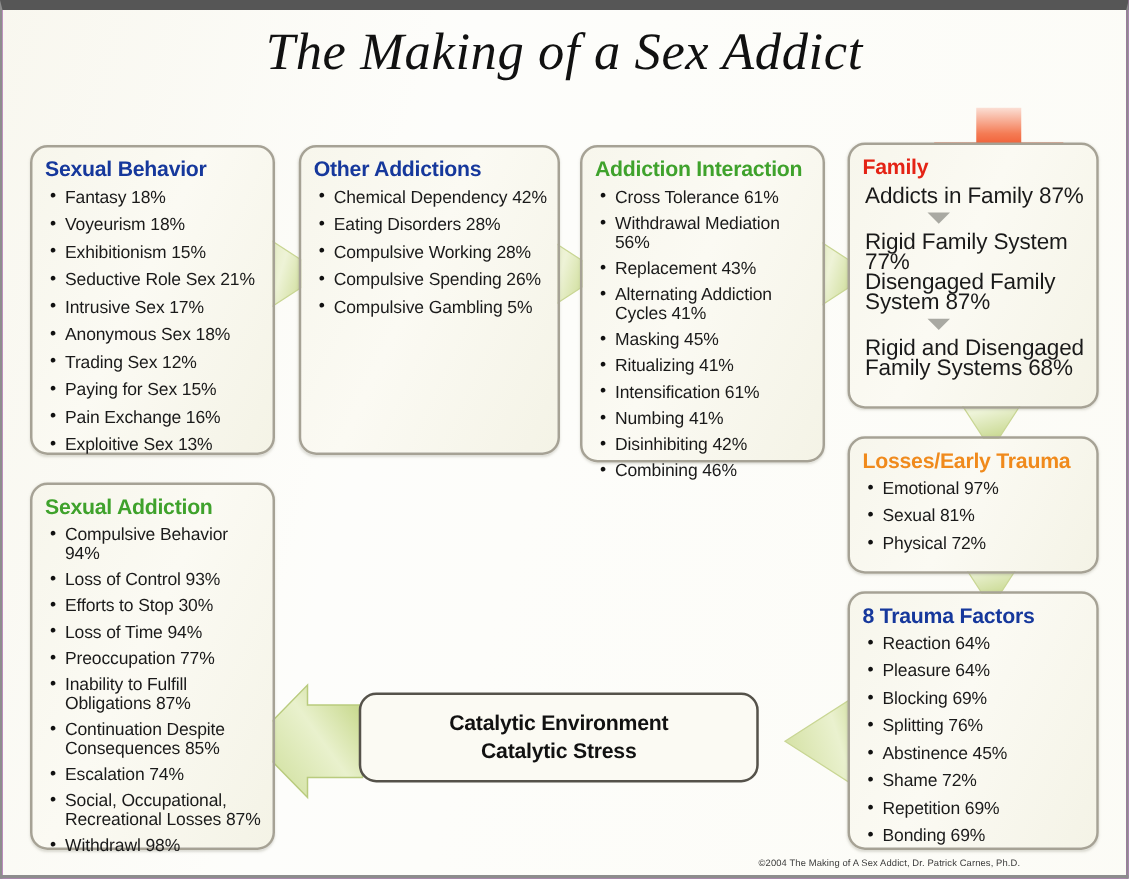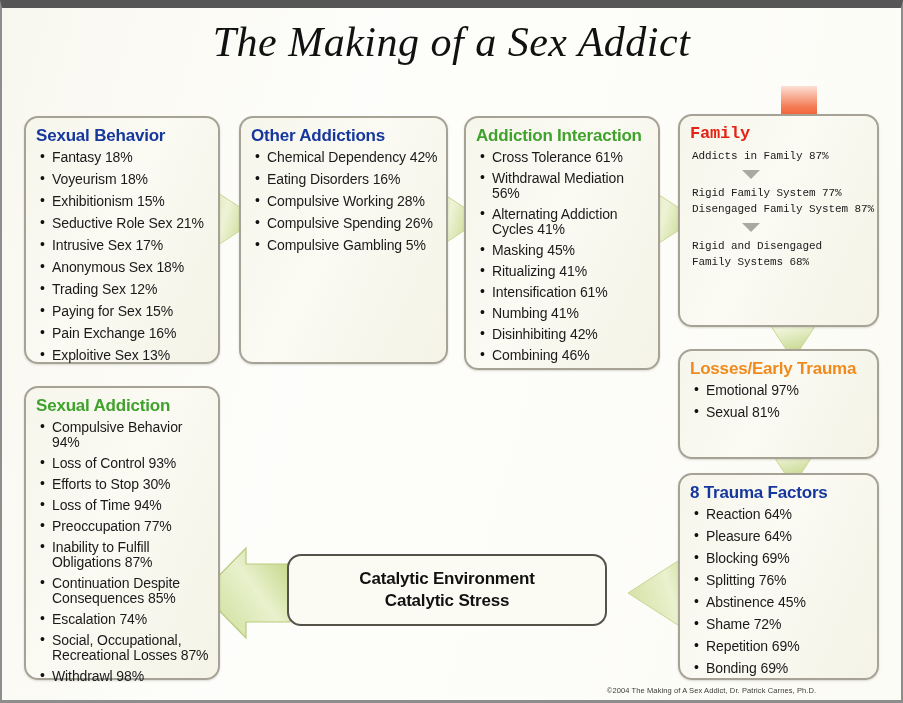--- a/index.html
+++ b/index.html
@@ -87,21 +87,21 @@
     content: "\2022";
     position: absolute;
     left: 0; top: -1px;
     font-size: 14px;
     color: #111;
   }
   ul.items li.tight { margin-bottom: 6px; }
 
   
   .plain-line {
-    font-size: 11px;
+    font-size: 18px;
     line-height: 16px;
     color: #1a1a1a;
     margin: 0 0 0 12px;
     letter-spacing: -0.1px;
   }
   .down-tri {
     width: 0; height: 0;
     border-left: 9px solid transparent;
     border-right: 9px solid transparent;
     border-top: 9px solid #a9a9a2;
@@ -245,58 +245,60 @@
         <li>Paying for Sex 15%</li>
         <li>Pain Exchange 16%</li>
         <li>Exploitive Sex 13%</li>
       </ul>
     </div>
 
     <div class="box" style="left:237px; top:108px; width:209px; height:248px;">
       <div class="box-title t-blue">Other Addictions</div>
       <ul class="items">
         <li>Chemical Dependency 42%</li>
-        <li>Eating Disorders 16%</li>
+        <li>Eating Disorders 28%</li>
         <li>Compulsive Working 28%</li>
         <li>Compulsive Spending 26%</li>
         <li>Compulsive Gambling 5%</li>
       </ul>
     </div>
 
     <div class="box" style="left:462px; top:108px; width:196px; height:254px;">
       <div class="box-title t-green">Addiction Interaction</div>
       <ul class="items">
         <li class="tight">Cross Tolerance 61%</li>
         <li class="tight">Withdrawal Mediation 56%</li>
+        <li class="tight">Replacement 43%</li>
         <li class="tight">Alternating Addiction Cycles 41%</li>
         <li class="tight">Masking 45%</li>
         <li class="tight">Ritualizing 41%</li>
         <li class="tight">Intensification 61%</li>
         <li class="tight">Numbing 41%</li>
         <li class="tight">Disinhibiting 42%</li>
         <li class="tight">Combining 46%</li>
       </ul>
     </div>
 
-    <div class="box" style="left:676px; top:106px; width:201px; height:213px;font-family:Liberation Mono, monospace;">
+    <div class="box" style="left:676px; top:106px; width:201px; height:213px;">
       <div class="box-title t-red">Family</div>
       <div class="plain-line">Addicts in Family 87%</div>
       <div class="down-tri"></div>
       <div class="plain-line">Rigid Family System 77%</div>
       <div class="plain-line">Disengaged Family System 87%</div>
       <div class="down-tri"></div>
       <div class="plain-line">Rigid and Disengaged</div>
       <div class="plain-line">Family Systems 68%</div>
     </div>
 
     <div class="box" style="left:676px; top:341px; width:201px; height:110px;">
       <div class="box-title t-orange">Losses/Early Trauma</div>
       <ul class="items">
         <li>Emotional 97%</li>
         <li>Sexual 81%</li>
+        <li>Physical 72%</li>
       </ul>
     </div>
 
     <div class="box" style="left:676px; top:465px; width:201px; height:207px;">
       <div class="box-title t-blue">8 Trauma Factors</div>
       <ul class="items">
         <li>Reaction 64%</li>
         <li>Pleasure 64%</li>
         <li>Blocking 69%</li>
         <li>Splitting 76%</li>

